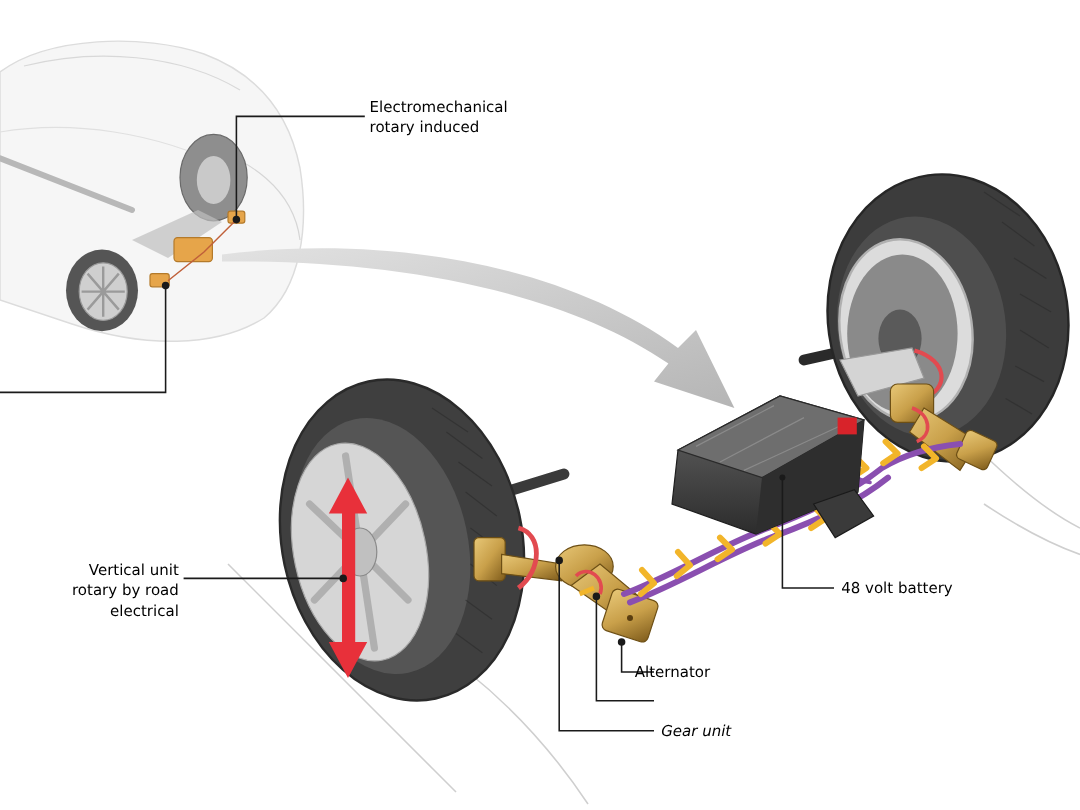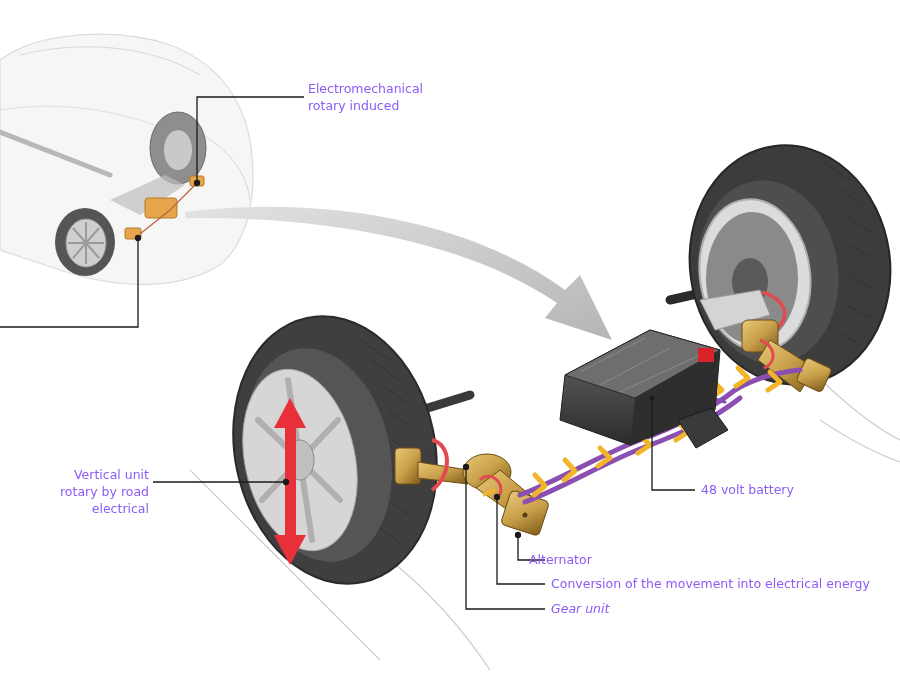--- a/index.html
+++ b/index.html
@@ -1,19 +1,19 @@
 <!DOCTYPE html>
 <html><head>
 <meta charset="utf-8">
 <style>
   html, body { margin: 0; padding: 0; background: #ffffff; }
   body { width: 900px; height: 675px; overflow: hidden; position: relative;
          font-family: "DejaVu Sans", "Liberation Sans", sans-serif; color: #222; }
   #stage { position: absolute; left: 0; top: 0; width: 900px; height: 675px; }
-  .label { position: absolute; font-size: 12.5px; line-height: 17px; color: #8b5cf6; white-space: nowrap; }
+  .label { position: absolute; font-size: 12.5px; line-height: 17px; color: #000000; white-space: nowrap; }
   .label.right { text-align: right; }
 </style>
 </head>
 <body>
 
 <div id="stage">
   <svg width="900" height="675" viewBox="0 0 900 675" xmlns="http://www.w3.org/2000/svg">
     <defs>
       <linearGradient id="goldGrad" x1="0" y1="0" x2="1" y2="1">
         <stop offset="0" stop-color="#e8c878"></stop>
@@ -205,20 +205,17 @@
   </div>
 
   <div class="label" style="left:701px; top:481px;">
     <div>48 volt battery</div>
   </div>
 
   <div class="label" style="left:529px; top:551px;">
     <div>Alternator</div>
   </div>
 
-  <div class="label" style="left:551px; top:575px;">
-    <div>Conversion of the movement into electrical energy</div>
-  </div>
 
   <div class="label" style="left:551px; top:600px;font-style:italic;">
     <div>Gear unit</div>
   </div>
 </div>
 
 </body></html>

